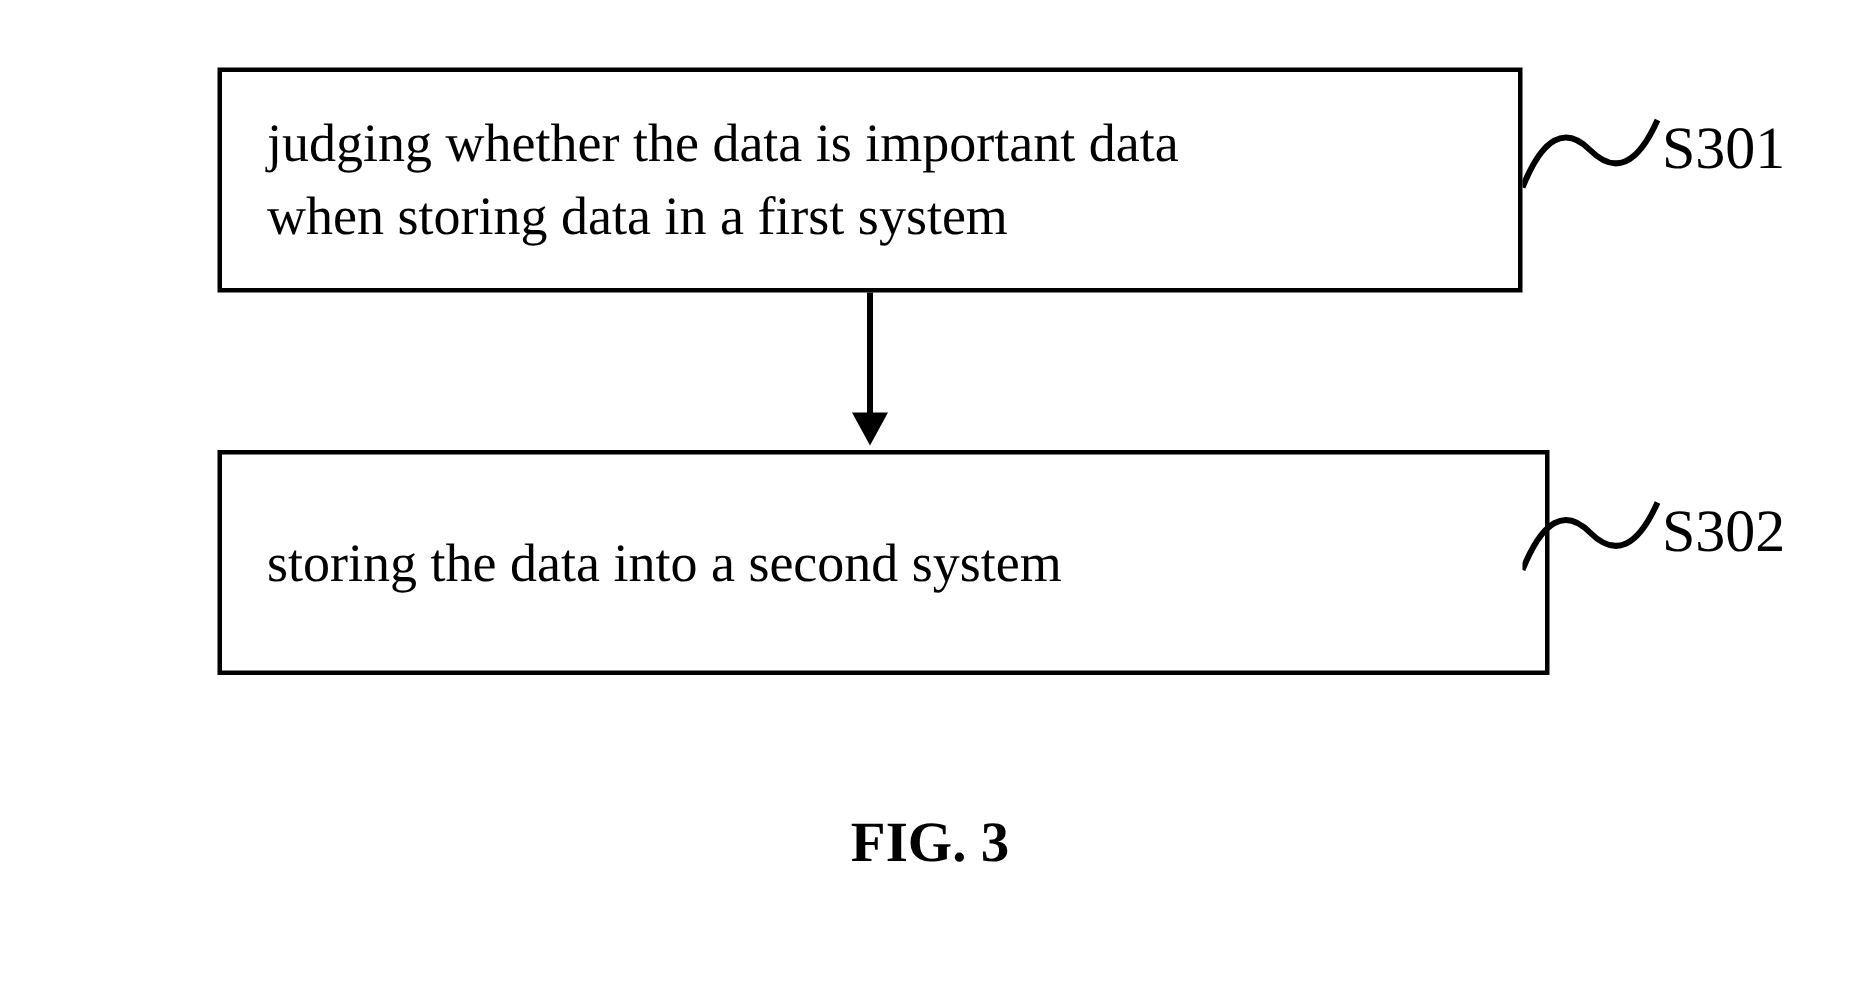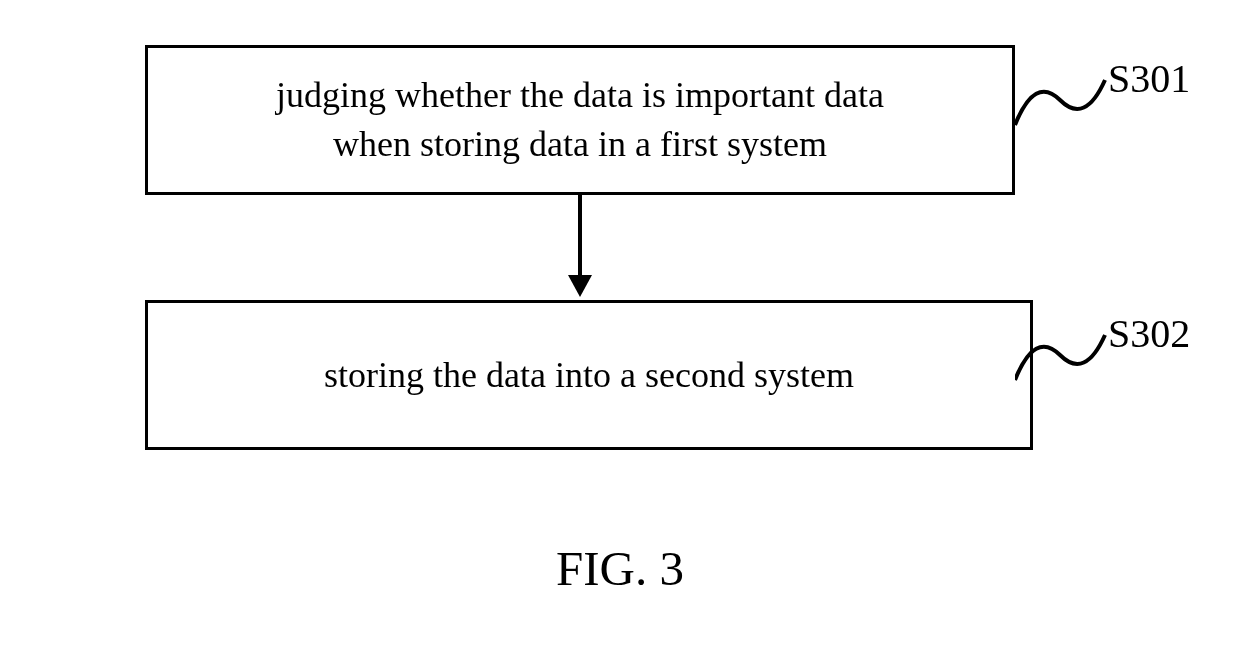--- a/index.html
+++ b/index.html
@@ -16,51 +16,52 @@
     position: relative;
     width: 1240px;
     height: 665px;
   }
   .step-box {
     position: absolute;
     border: 3px solid #000;
     background: #fff;
     display: flex;
     flex-direction: column;
-    align-items: center;
+    align-items: flex-start;
     justify-content: center;
     text-align: center;
     font-size: 36px;
     line-height: 1.35;
     padding: 18px 30px;
   }
   .step-label {
     position: absolute;
     font-size: 40px;
     color: #000;
+    margin-top: 20px;
   }
   .squiggle {
     position: absolute;
   }
   .arrow-line {
     position: absolute;
     background: #000;
   }
   .arrow-head {
     position: absolute;
     width: 0;
     height: 0;
     border-left: 12px solid transparent;
     border-right: 12px solid transparent;
     border-top: 22px solid #000;
   }
   .fig-caption {
     position: absolute;
-    font-weight: normal;
-    font-size: 49px;
+    font-weight: bold;
+    font-size: 38px;
     left: 50%;
     transform: translateX(-50%);
   }
 </style>
 </head>
 <body>
 
 <div class="canvas">
 
   <div class="step-box" style="left:145px; top:45px; width:870px; height:150px;">

